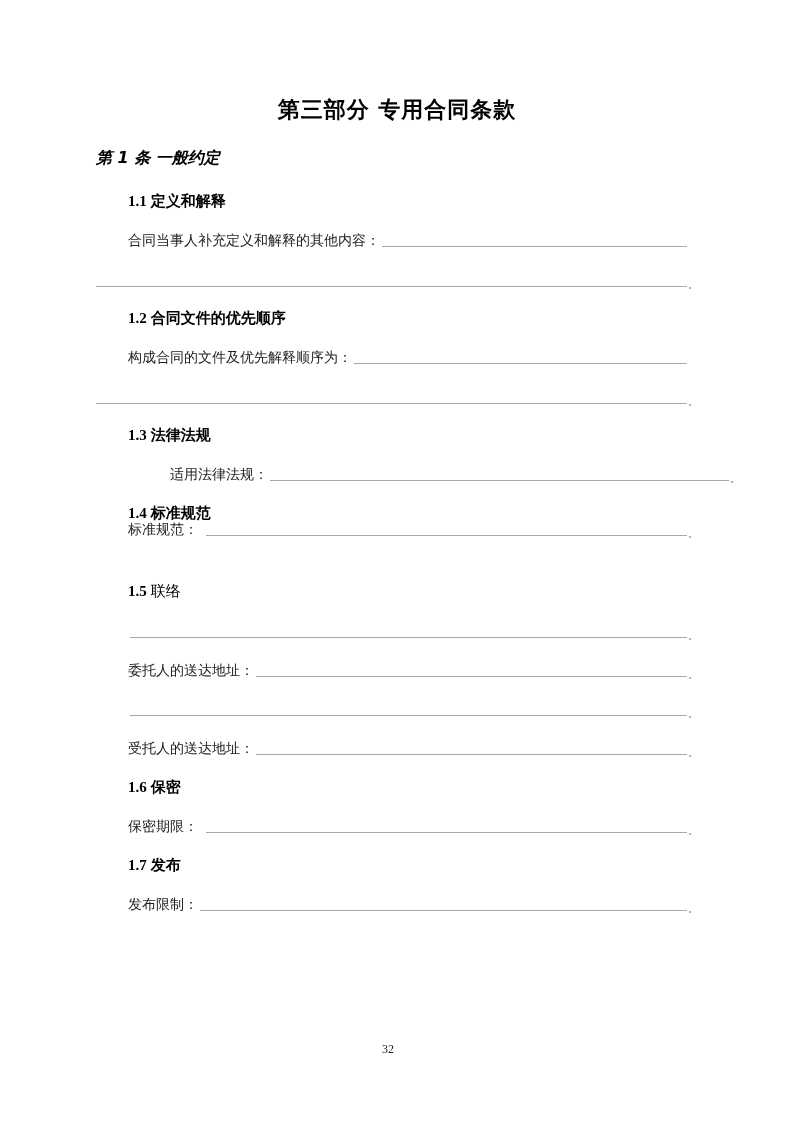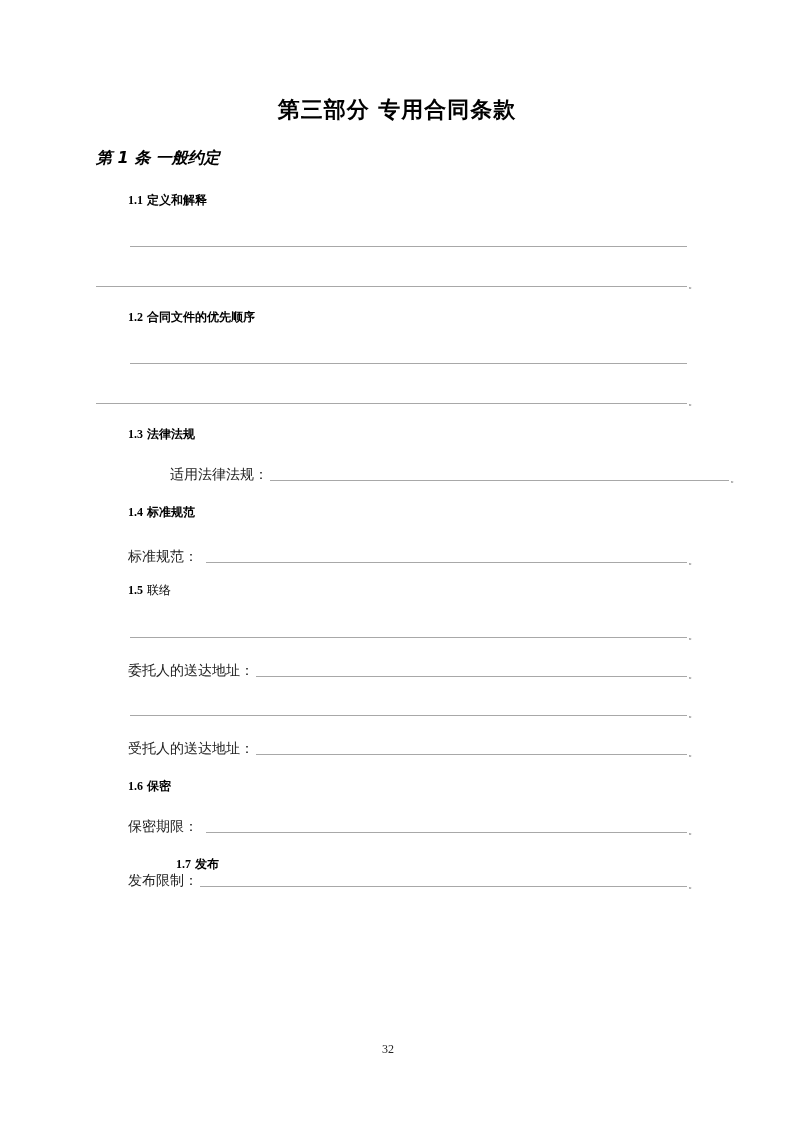--- a/index.html
+++ b/index.html
@@ -33,21 +33,21 @@
       font-family: "DejaVu Sans", "Liberation Sans", sans-serif;
       font-weight: bold;
       font-size: 16px;
       font-style: italic;
     }
     .section-heading {
       position: absolute;
       left: 128px;
       font-family: "DejaVu Sans", "Liberation Sans", sans-serif;
       font-weight: bold;
-      font-size: 12px;
+      font-size: 15px;
     }
     .section-heading .num {
       font-family: "Liberation Serif", "DejaVu Serif", serif;
       font-weight: bold;
       margin-right: 4px;
     }
     .section-heading.light .label {
       font-weight: normal;
       font-family: "DejaVu Serif", "Liberation Serif", serif;
     }
@@ -110,53 +110,55 @@
 <div>
 
   <h1 class="page-title" style="margin:0;">第三部分  专用合同条款</h1>
 
   <h2 class="article-title" style="margin:0;">第 1 条  一般约定</h2>
 
   <div class="section-heading" style="top:192px;">
     <span class="num">1.1</span><span class="label">定义和解释</span>
   </div>
   <div class="field-row" style="top:230px;">
+    <span class="field-label">合同当事人补充定义和解释的其他内容：</span>
     <input class="field-line" type="text" value="" style="">
     <span class="field-end none"></span>
   </div>
   <div class="field-row full" style="top:270px;">
     <input class="field-line" type="text" style="margin-left: 0px;" value="">
     <span class="field-end">。</span>
   </div>
 
   <div class="section-heading" style="top:309px;">
     <span class="num">1.2</span><span class="label">合同文件的优先顺序</span>
   </div>
   <div class="field-row" style="top:347px;">
+    <span class="field-label">构成合同的文件及优先解释顺序为：</span>
     <input class="field-line" type="text" value="" style="">
     <span class="field-end none"></span>
   </div>
   <div class="field-row full" style="top:387px;">
     <input class="field-line" type="text" style="margin-left: 0px;" value="">
     <span class="field-end">。</span>
   </div>
 
   <div class="section-heading" style="top:426px;">
     <span class="num">1.3</span><span class="label">法律法规</span>
   </div>
   <div class="field-row" style="top:464px;margin-left:42px;">
     <span class="field-label">适用法律法规：</span>
     <input class="field-line" type="text" value="" style="">
     <span class="field-end">。</span>
   </div>
 
   <div class="section-heading" style="top:504px;">
     <span class="num">1.4</span><span class="label">标准规范</span>
   </div>
-  <div class="field-row" style="top:546px;">
+  <div class="field-row" style="top:519px;">
     <span class="field-label">标准规范：</span>
     <input class="field-line" type="text" style="margin-left: 8px;" value="">
     <span class="field-end">。</span>
   </div>
 
   <div class="section-heading light" style="top:582px;">
     <span class="num">1.5</span><span class="label">联络</span>
   </div>
   <div class="field-row" style="top:621px;">
     <input class="field-line" type="text" value="" style="">
@@ -179,24 +181,24 @@
 
   <div class="section-heading" style="top:778px;">
     <span class="num">1.6</span><span class="label">保密</span>
   </div>
   <div class="field-row" style="top:816px;">
     <span class="field-label">保密期限：</span>
     <input class="field-line" type="text" style="margin-left: 8px;" value="">
     <span class="field-end">。</span>
   </div>
 
-  <div class="section-heading" style="top:856px;margin-left:48px;">
+  <div class="section-heading" style="top:856px;">
     <span class="num">1.7</span><span class="label">发布</span>
   </div>
-  <div class="field-row" style="top:870px;">
+  <div class="field-row" style="top:894px;">
     <span class="field-label">发布限制：</span>
     <input class="field-line" type="text" value="" style="">
     <span class="field-end">。</span>
   </div>
 
   <div class="page-number">32</div>
 
 </div>
 
 </body></html>

